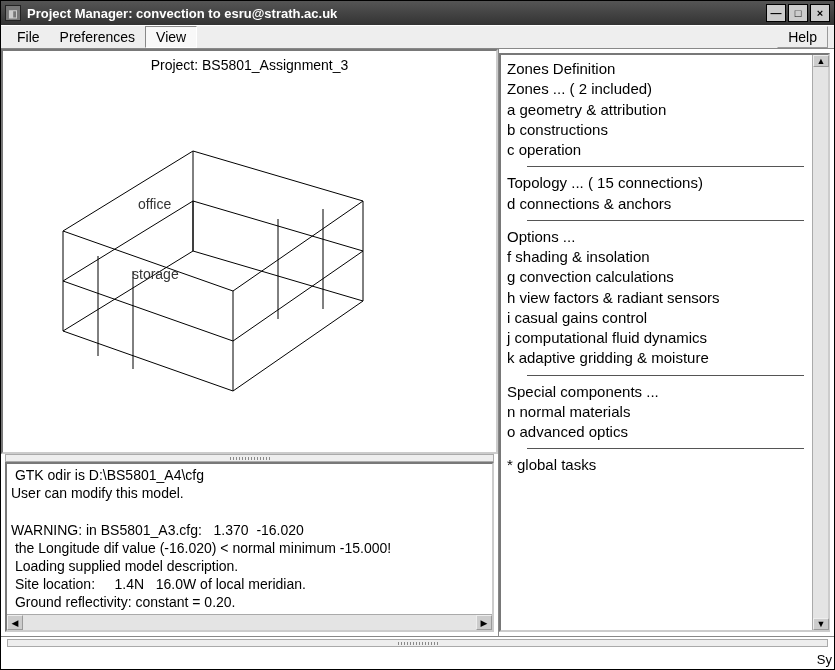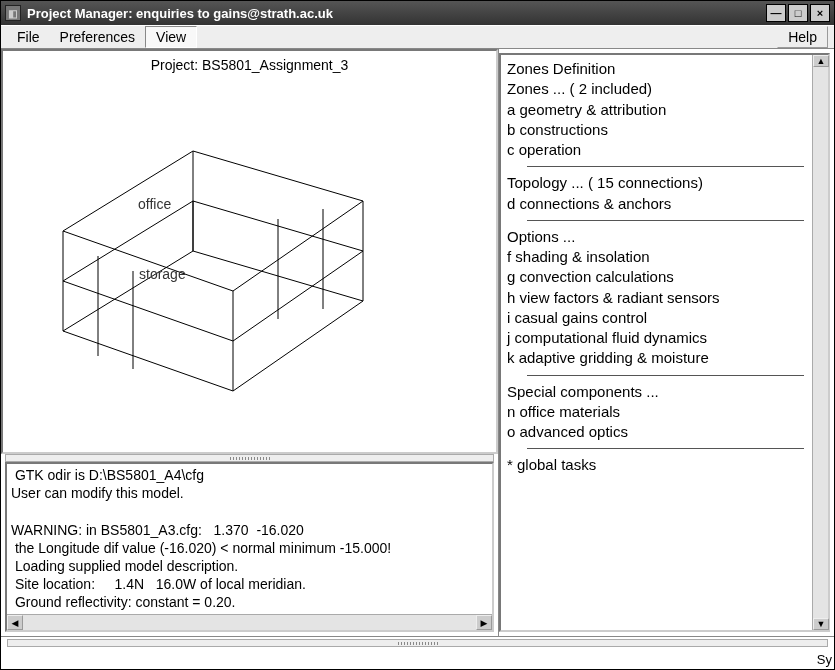--- a/index.html
+++ b/index.html
@@ -187,21 +187,21 @@
     right:2px; bottom:2px;
     font-size:13px;
     color:#000;
   }
 </style>
 </head>
 <body>
 
 <div class="titlebar">
   <div class="sysicon">◧</div>
-  <span>Project Manager: enquiries to gains@strath.ac.uk</span>
+  <span>Project Manager: convection to esru@strath.ac.uk</span>
   <div class="spacer"></div>
   <div class="winbtn">—</div>
   <div class="winbtn">□</div>
   <div class="winbtn">×</div>
 </div>
 
 <div class="menubar">
   <div class="menuitem">File</div>
   <div class="menuitem">Preferences</div>
   <div class="menuitem active">View</div>
@@ -232,21 +232,21 @@
             <polyline points="20,170 150,90 320,140 190,230 20,170"></polyline>
 
             <line x1="55" y1="145" x2="55" y2="245"></line>
             <line x1="90" y1="160" x2="90" y2="258"></line>
             <line x1="235" y1="108" x2="235" y2="208"></line>
             <line x1="280" y1="98" x2="280" y2="198"></line>
             <line x1="150" y1="90" x2="150" y2="140"></line>
           </g>
         </svg>
         <div class="zone-label" style="left:95px; top:85px;">office</div>
-        <div class="zone-label" style="left:96px; top:155px;">storage</div>
+        <div class="zone-label" style="left:89px; top:155px;">storage</div>
       </div>
     </div>
 
     <div class="grip-h"></div>
 
     <div class="console-wrap">
       <div class="console" id="console-area"><div> GTK odir is D:\BS5801_A4\cfg</div><div>User can modify this model.</div><div>&nbsp;</div><div>WARNING: in BS5801_A3.cfg:   1.370  -16.020</div><div> the Longitude dif value (-16.020) &lt; normal minimum -15.000!</div><div> Loading supplied model description.</div><div> Site location:     1.4N   16.0W of local meridian.</div><div> Ground reflectivity: constant = 0.20.</div><div> Site exposure typical city centre.</div></div>
       <div class="hscroll">
         <div class="scrollbtn">◀</div>
         <div class="scrolltrack"></div>
@@ -269,21 +269,21 @@
         <hr class="hr">
         <div> Options ...</div>
         <div>f  shading &amp; insolation</div>
         <div>g  convection calculations</div>
         <div>h  view factors &amp; radiant sensors</div>
         <div>i  casual gains control</div>
         <div>j  computational fluid dynamics</div>
         <div>k  adaptive gridding &amp; moisture</div>
         <hr class="hr">
         <div> Special components ...</div>
-        <div>n  office materials</div>
+        <div>n  normal materials</div>
         <div>o  advanced optics</div>
         <hr class="hr">
         <div>*  global tasks</div>
       </div>
       <div class="vscroll">
         <div class="scrollbtn">▲</div>
         <div class="scrolltrack"></div>
         <div class="scrollbtn">▼</div>
       </div>
     </div>

